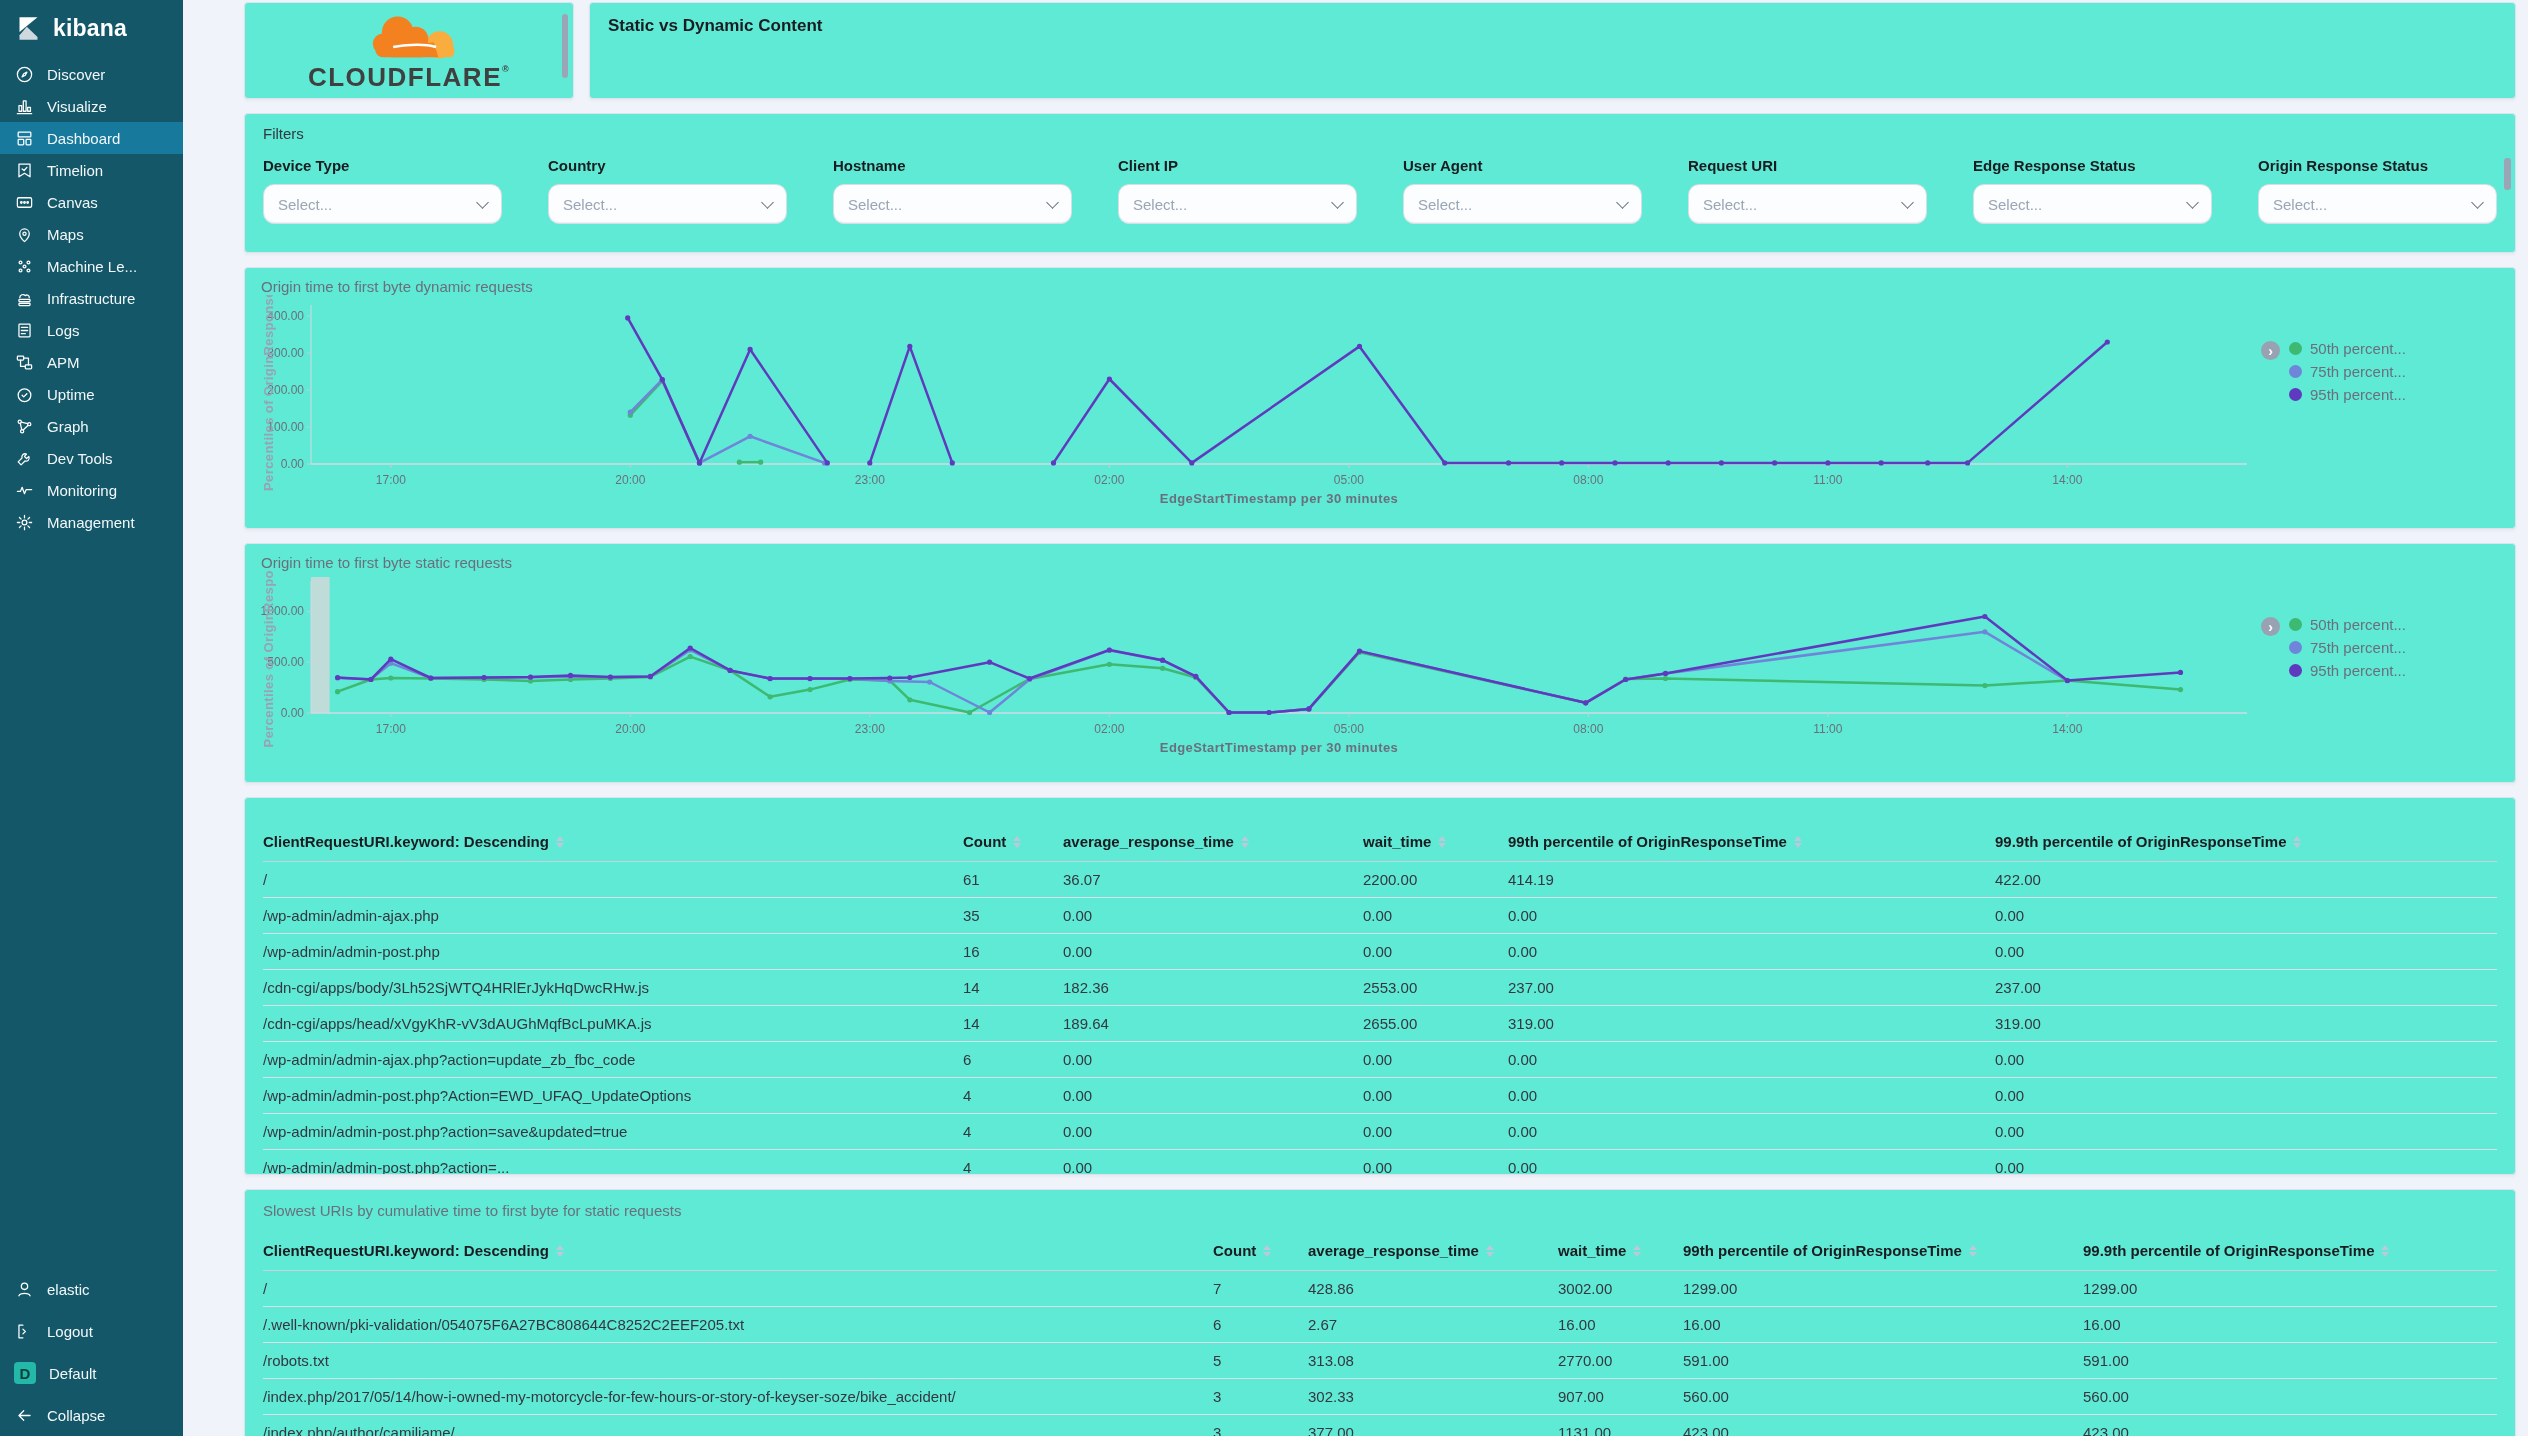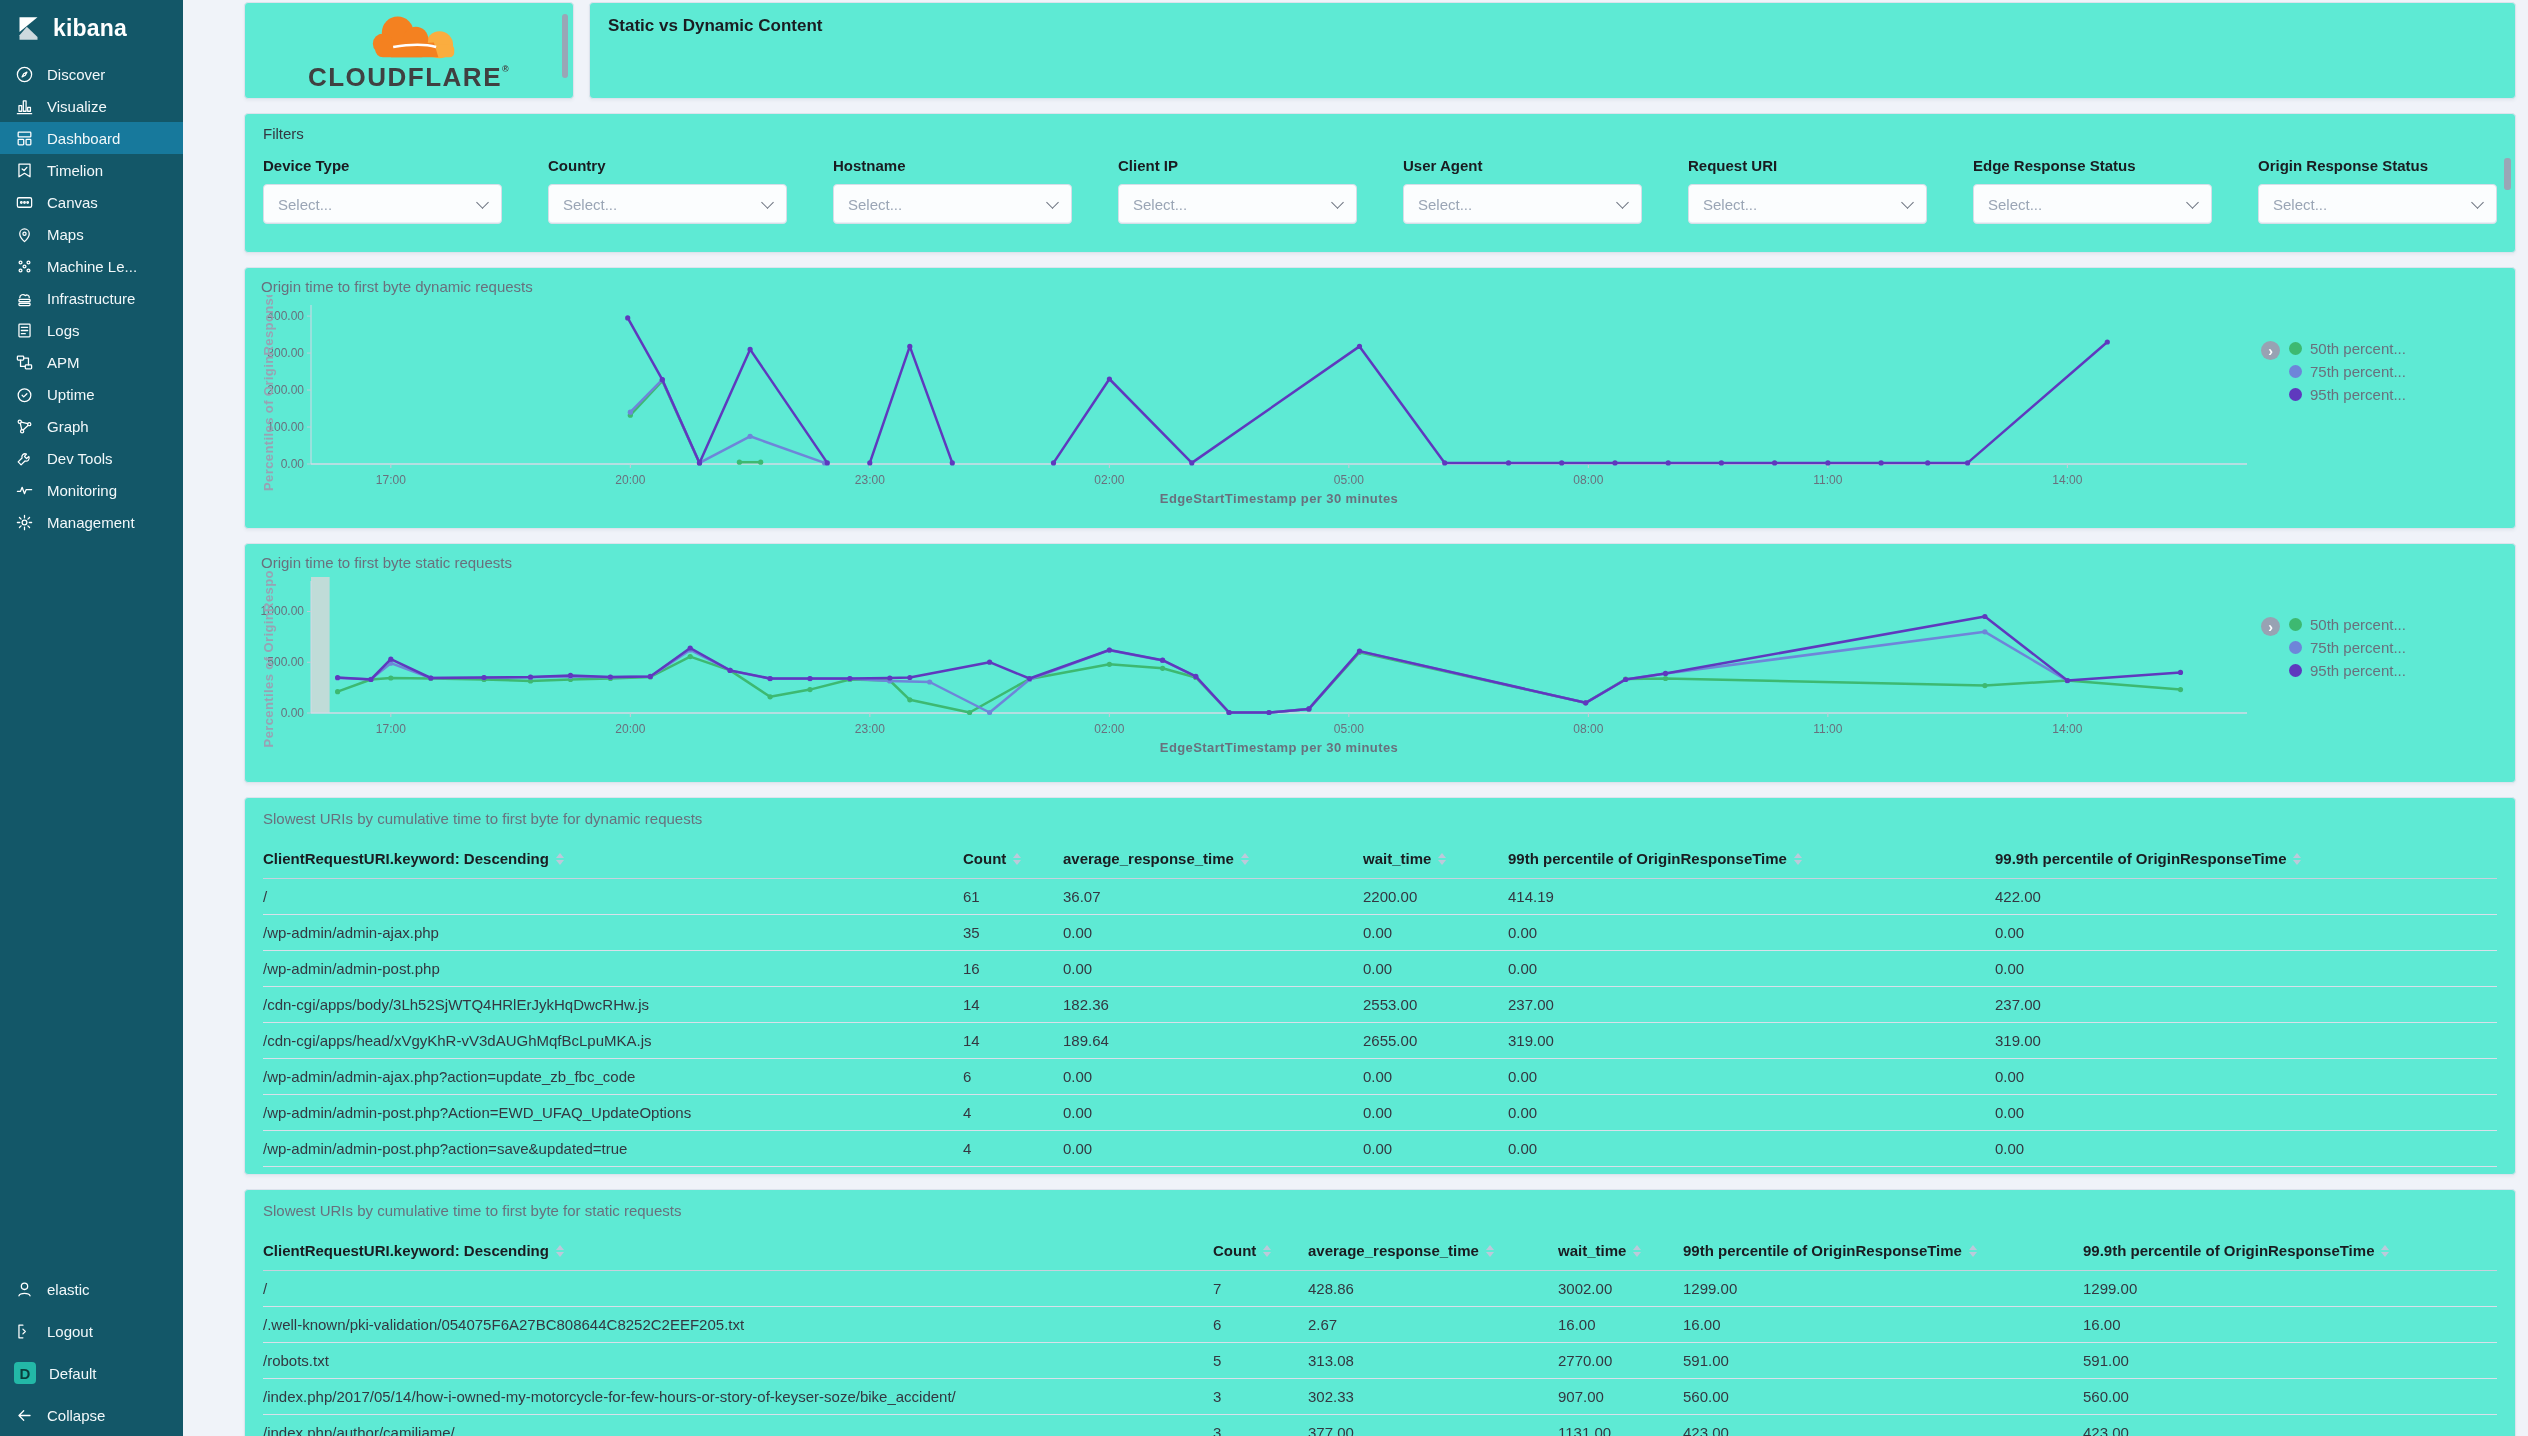--- a/index.html
+++ b/index.html
@@ -47,21 +47,21 @@
   .vthumb { position:absolute; background:#9aa6b6; border-radius:3px; width:6px; }
   .logo-panel .vthumb { right:5px; top:11px; height:64px; }
   .filters-panel .vthumb { right:4px; top:44px; height:32px; width:7px; }
   
   .filters-panel { height:140px; padding:11px 18px; }
   .filters-label { font-size:15px; color:#343741; }
   .filters-row { display:flex; gap:46px; margin-top:15px; }
   .filter { flex:1; min-width:0; }
   .filter-label { font-weight:700; font-size:15px; color:#1a1c21; margin-bottom:10px; }
   .select {
-    height:40px; background:#fbfdfe; border:1px solid #d6dee8; border-radius:4px;
+    height:40px; background:#fbfdfe; border:1px solid #d6dee8; border-radius:11px;
     display:flex; align-items:center; justify-content:space-between; padding:0 14px;
     color:#9aa5b5; font-size:15px; cursor:pointer; box-shadow:inset 0 -1px 0 #eaf0f6;
   }
   .chev { width:9px; height:9px; border-right:1.6px solid #69707D; border-bottom:1.6px solid #69707D; transform:rotate(45deg); margin-top:-4px; flex:0 0 9px; }
   
   .chart-panel { padding:10px 16px; }
   .chart-panel.c1 { height:262px; }
   .chart-panel.c2 { height:240px; }
   .panel-title { font-size:15px; color:#69707D; }
   .chart-wrap { display:flex; }
@@ -610,21 +610,20 @@
           <div class="legend-item">
               <span class="dot" style="background: rgb(95, 57, 190);"></span>
               <span>95th percent...</span>
             </div>
         </div>
       </div>
     </div>
   </div>
 
   <div class="panel table-panel t1">
-    <div class="panel-title">Slowest URIs by cumulative time to first byte for dynamic requests</div>
     <table>
         <colgroup>
           <col style="width: 700px;">
           <col style="width: 100px;">
           <col style="width: 300px;">
           <col style="width: 145px;">
           <col style="width: 487px;">
           <col>
         </colgroup>
         <thead>

